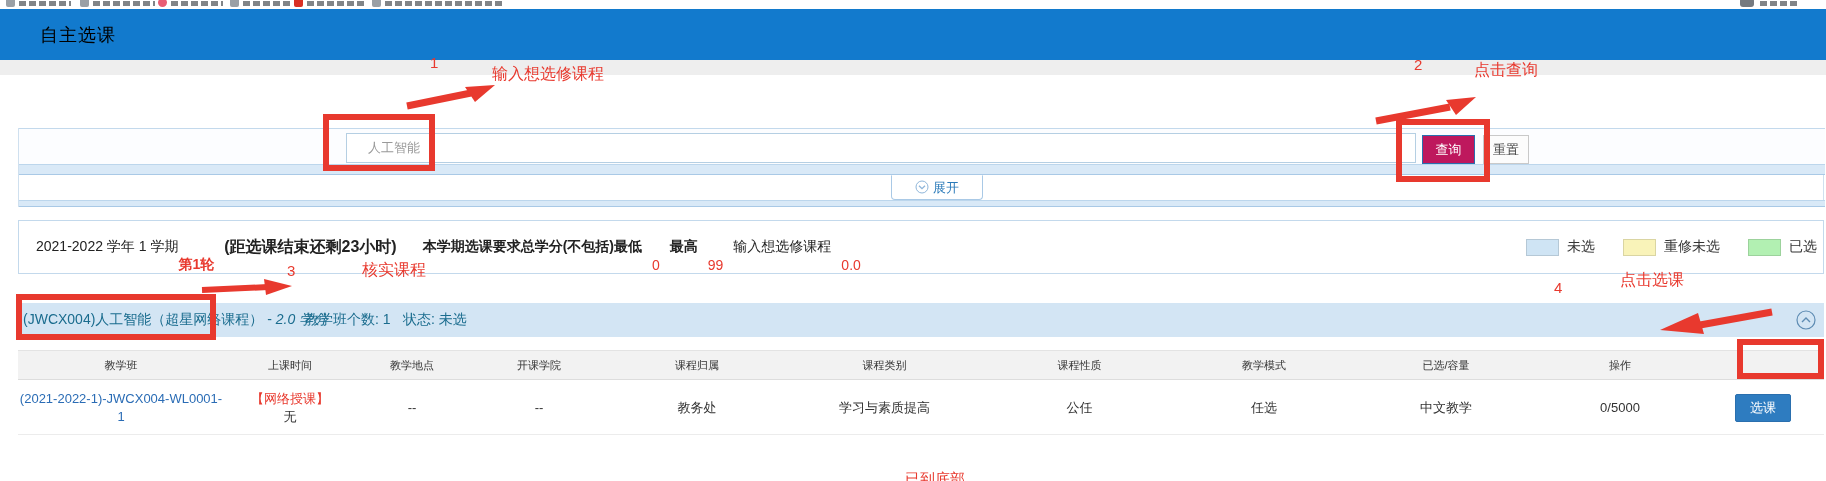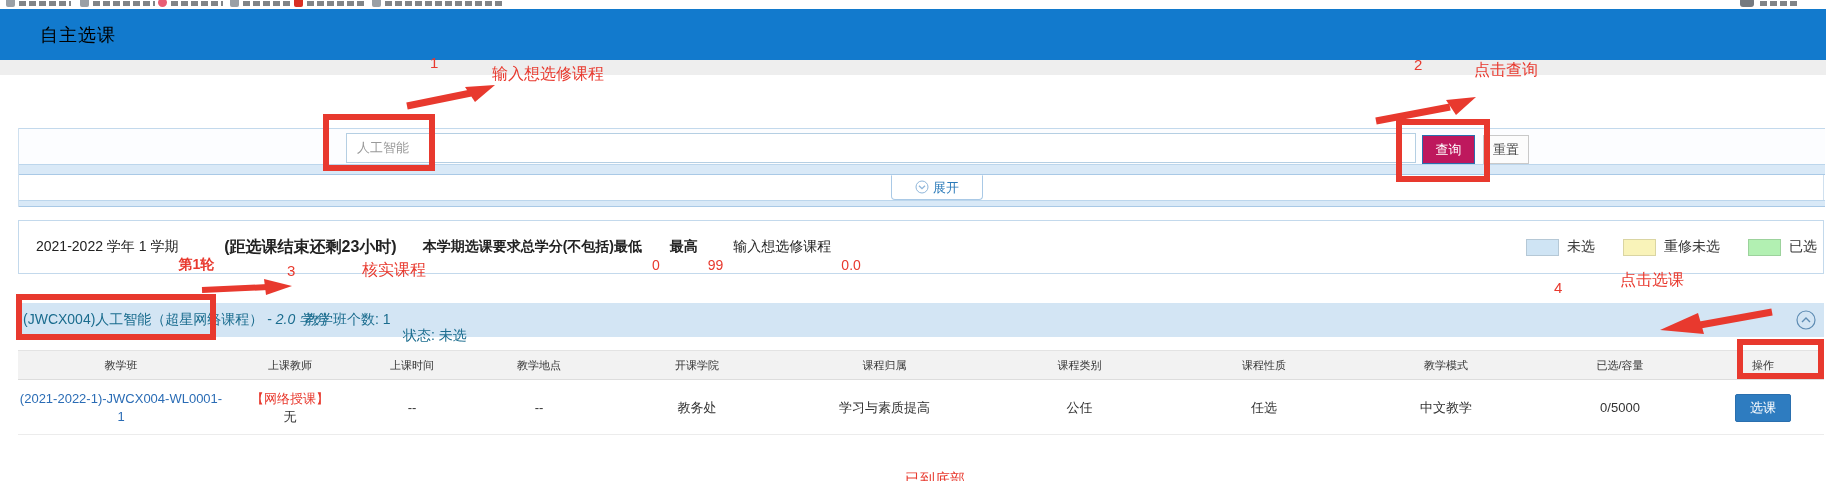--- a/index.html
+++ b/index.html
@@ -20,21 +20,21 @@
   .apphdr .title { position:absolute; left:40px; top:14px; color:#000000; font-size:18px; letter-spacing:1px; }
   .graystrip { position:absolute; left:0; top:60px; width:1826px; height:15px; background:#eeeeee; }
 
   
   .search-wrap { position:absolute; left:18px; top:128px; width:1806px; height:79px;
                  border-left:1px solid #cfe0ef; border-right:1px solid #cfe0ef; }
   .search-panel { position:absolute; left:0; top:0; width:1806px; height:36px;
                   background:#fcfdff; border-top:1px solid #c3d9ec; }
   .kw-input { position:absolute; left:327px; top:4px; width:1070px; height:30px;
               border:1px solid #b5cfe3; background:#fff; color:#999; font-size:13px;
-              padding:0 10px; outline:none; font-family:inherit; }
+              padding:0 21px; outline:none; font-family:inherit; }
   .btn-query { position:absolute; left:1403px; top:6px; width:53px; height:29px;
                background:#be185d; border:1px solid #2a6fae; color:#fff; font-size:13px; cursor:pointer; font-family:inherit; }
   .btn-reset { position:absolute; left:1464px; top:6px; width:46px; height:29px;
                background:#fcfcfc; border:1px solid #c9c9c9; color:#444; font-size:13px; cursor:pointer; font-family:inherit; }
   .stripA { position:absolute; left:0; top:36px; width:1806px; height:11px;
             background:#d9e9f7; border-top:1px solid #bcd6ec; border-bottom:1px solid #a9c9e6; }
   .expand-tab { position:absolute; left:872px; top:47px; width:92px; height:25px; background:#fff;
                 border:1px solid #a9c9e6; border-top:1px solid #fff; border-radius:0 0 4px 4px;
                 color:#2a7ab9; font-size:13px; text-align:center; line-height:23px; cursor:pointer; }
   .expand-tab svg { vertical-align:-2px; margin-right:4px; }
@@ -55,21 +55,21 @@
   .legend .sw { display:inline-block; width:33px; height:17px; border:1px solid rgba(0,0,0,0.12); margin-right:8px; }
   .legend .lab { margin-right:28px; }
   .legend .lab:last-child { margin-right:0; }
 
   
   .course-bar { position:absolute; left:18px; top:303px; width:1806px; height:34px; background:#d3e5f4;
                 color:#1a6c8e; font-size:14px; }
   .course-bar .t { position:absolute; left:5px; top:8px; }
   .course-bar .cred { font-style:italic; }
   .course-bar .cnt { position:absolute; left:287px; top:8px; }
-  .course-bar .st { position:absolute; left:385px; top:24px; }
+  .course-bar .st { position:absolute; left:385px; top:8px; }
   .collapse-ico { position:absolute; right:8px; top:7px; width:20px; height:20px; cursor:pointer; }
 
   
   .grid { display:grid; grid-template-columns:206px 132px 112px 142px 174px 201px 189px 180px 184px 164px 122px; }
   .thead { position:absolute; left:18px; top:350px; width:1806px; height:30px; background:#f2f2f2;
            border-top:1px solid #e3e3e3; border-bottom:1px solid #dddddd; }
   .thead .hc { display:flex; align-items:center; justify-content:center; height:28px;
                font-size:11px; color:#333; }
   .trow { position:absolute; left:18px; top:381px; width:1806px; height:54px; background:#fff;
           border-bottom:1px solid #ececec; }
@@ -187,21 +187,20 @@
     <div class="cnt">教学班个数: 1</div>
     <div class="st">状态: 未选</div>
     <svg class="collapse-ico" viewBox="0 0 20 20">
       <circle cx="10" cy="10" r="9" fill="none" stroke="#5e8cb3" stroke-width="1.2"></circle>
       <path d="M6 12 L10 8 L14 12" fill="none" stroke="#5e8cb3" stroke-width="1.4"></path>
     </svg>
   </div>
 
   <div class="thead grid">
     <div class="hc">教学班</div>
-    <div class="hc">上课教师</div>
     <div class="hc">上课时间</div>
     <div class="hc">教学地点</div>
     <div class="hc">开课学院</div>
     <div class="hc">课程归属</div>
     <div class="hc">课程类别</div>
     <div class="hc">课程性质</div>
     <div class="hc">教学模式</div>
     <div class="hc">已选/容量</div>
     <div class="hc">操作</div>
   </div>

